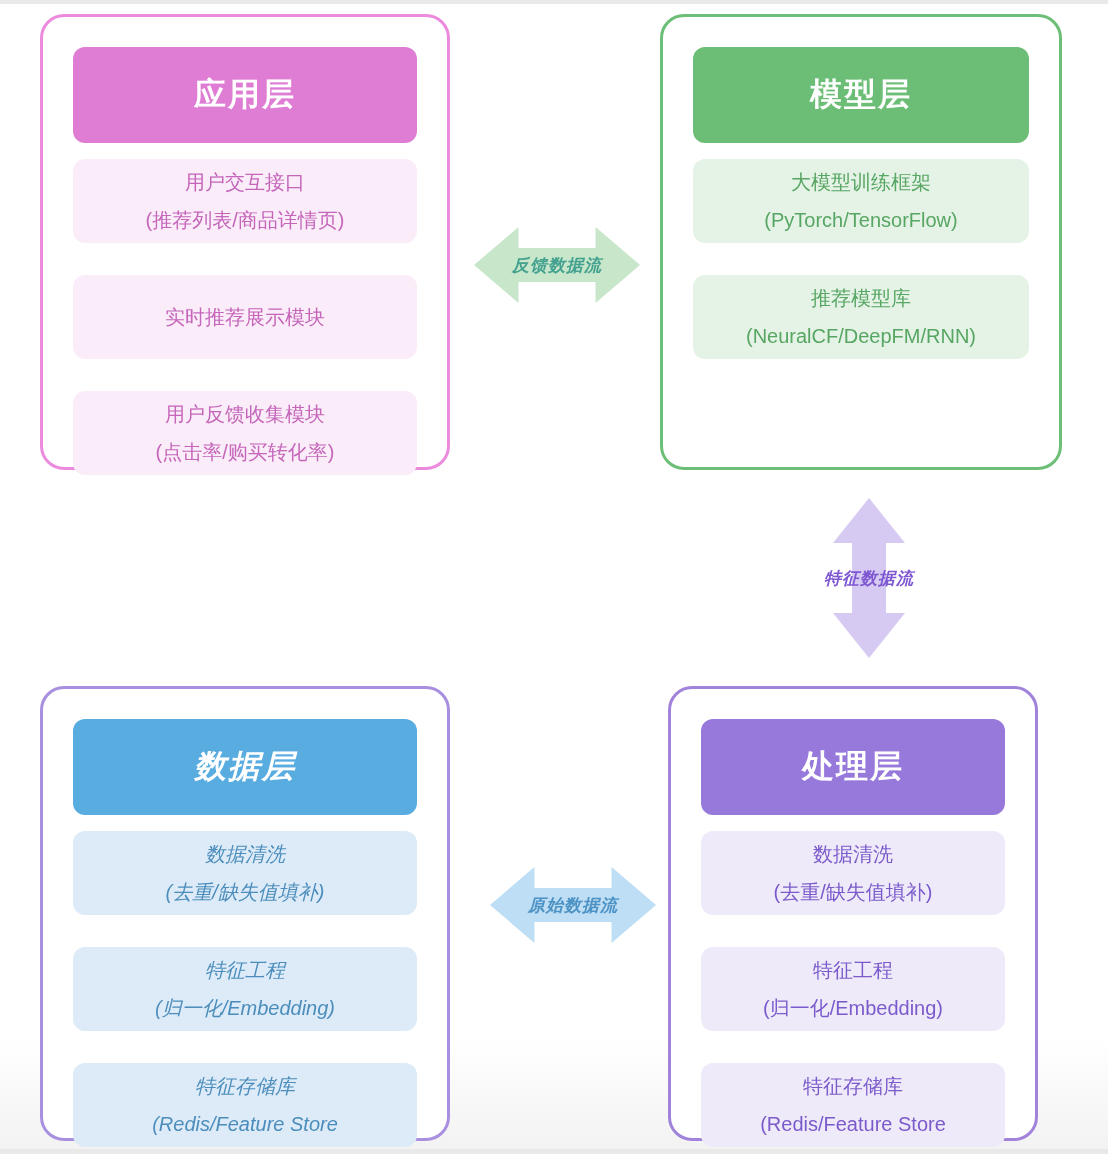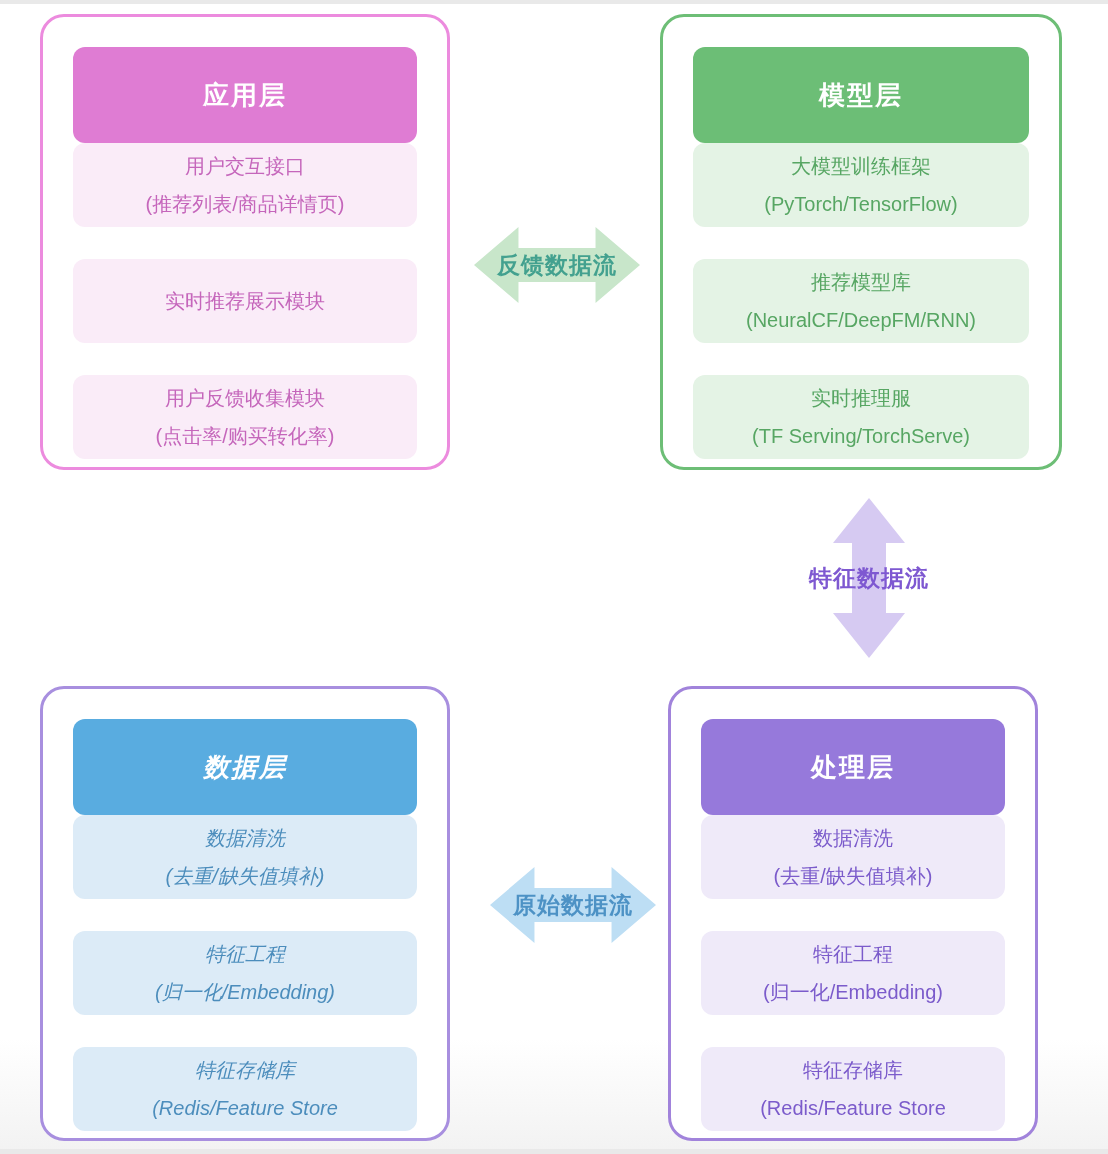--- a/index.html
+++ b/index.html
@@ -14,34 +14,34 @@
   .layer{position:absolute;box-sizing:border-box;background:#ffffff;
          border:3px solid var(--border,#ccc);border-radius:24px;
          padding:30px 30px 0 30px;}
   .pos-tl{left:40px;top:14px;width:410px;height:456px;}
   .pos-tr{left:660px;top:14px;width:402px;height:456px;}
   .pos-bl{left:40px;top:686px;width:410px;height:455px;font-style:italic;}
   .pos-br{left:668px;top:686px;width:370px;height:455px;}
 
   .layer-header{height:96px;border-radius:12px;background:var(--header-bg,#999);
         color:var(--header-text,#fff);display:flex;align-items:center;justify-content:center;
-        font-size:26px;font-weight:600;letter-spacing:2px;margin-bottom:0;}
+        font-size:32px;font-weight:600;letter-spacing:2px;margin-bottom:16px;}
   .layer-items{display:flex;flex-direction:column;gap:32px;}
   .layer-item{height:84px;border-radius:12px;background:var(--item-bg,#eee);
         color:var(--item-text,#666);display:flex;flex-direction:column;
         align-items:center;justify-content:center;font-size:20px;line-height:38px;
         text-align:center;}
   .item-line:empty{display:none;}
 
   
   .arrow{position:absolute;display:flex;align-items:center;justify-content:center;}
   .arrow svg{position:absolute;left:0;top:0;width:100%;height:100%;}
   .arrow polygon{fill:var(--fill,#ddd);}
-  .arrow-label{position:relative;font-size:23px;font-weight:700;
-        color:var(--label-color,#555);white-space:nowrap;letter-spacing:1px;}
+  .arrow-label{position:relative;font-size:17px;font-weight:700;
+        color:var(--label-color,#555);white-space:nowrap;letter-spacing:1px;font-style:italic;}
   #arrow-feedback{left:474px;top:227px;width:166px;height:76px;}
   #arrow-raw{left:490px;top:867px;width:166px;height:76px;}
   #arrow-feature{left:833px;top:498px;width:72px;height:160px;}
 </style>
 </head>
 <body>
 
 <div class="page">
   <div class="edge edge-top"></div>
 
@@ -66,24 +66,20 @@
   <section class="layer pos-tr" style="--border: #6DBE76; --header-bg: #6CBE76; --header-text: #FFFFFF; --item-bg: #E4F3E5; --item-text: #57A663;">
     <div class="layer-header">模型层</div>
     <div class="layer-items">
       <div class="layer-item">
         <div class="item-line">大模型训练框架</div>
         <div class="item-line">(PyTorch/TensorFlow)</div>
       </div>
       <div class="layer-item">
         <div class="item-line">推荐模型库</div>
         <div class="item-line">(NeuralCF/DeepFM/RNN)</div>
-      </div>
-      <div class="layer-item">
-        <div class="item-line">实时推理服</div>
-        <div class="item-line">(TF Serving/TorchServe)</div>
       </div>
     </div>
   </section>
 
   <section class="layer pos-bl" style="--border: #A88FDF; --header-bg: #59ACE0; --header-text: #FFFFFF; --item-bg: #DCEBF7; --item-text: #4C8DBC;">
     <div class="layer-header">数据层</div>
     <div class="layer-items">
       <div class="layer-item">
         <div class="item-line">数据清洗</div>
         <div class="item-line">(去重/缺失值填补)</div>

